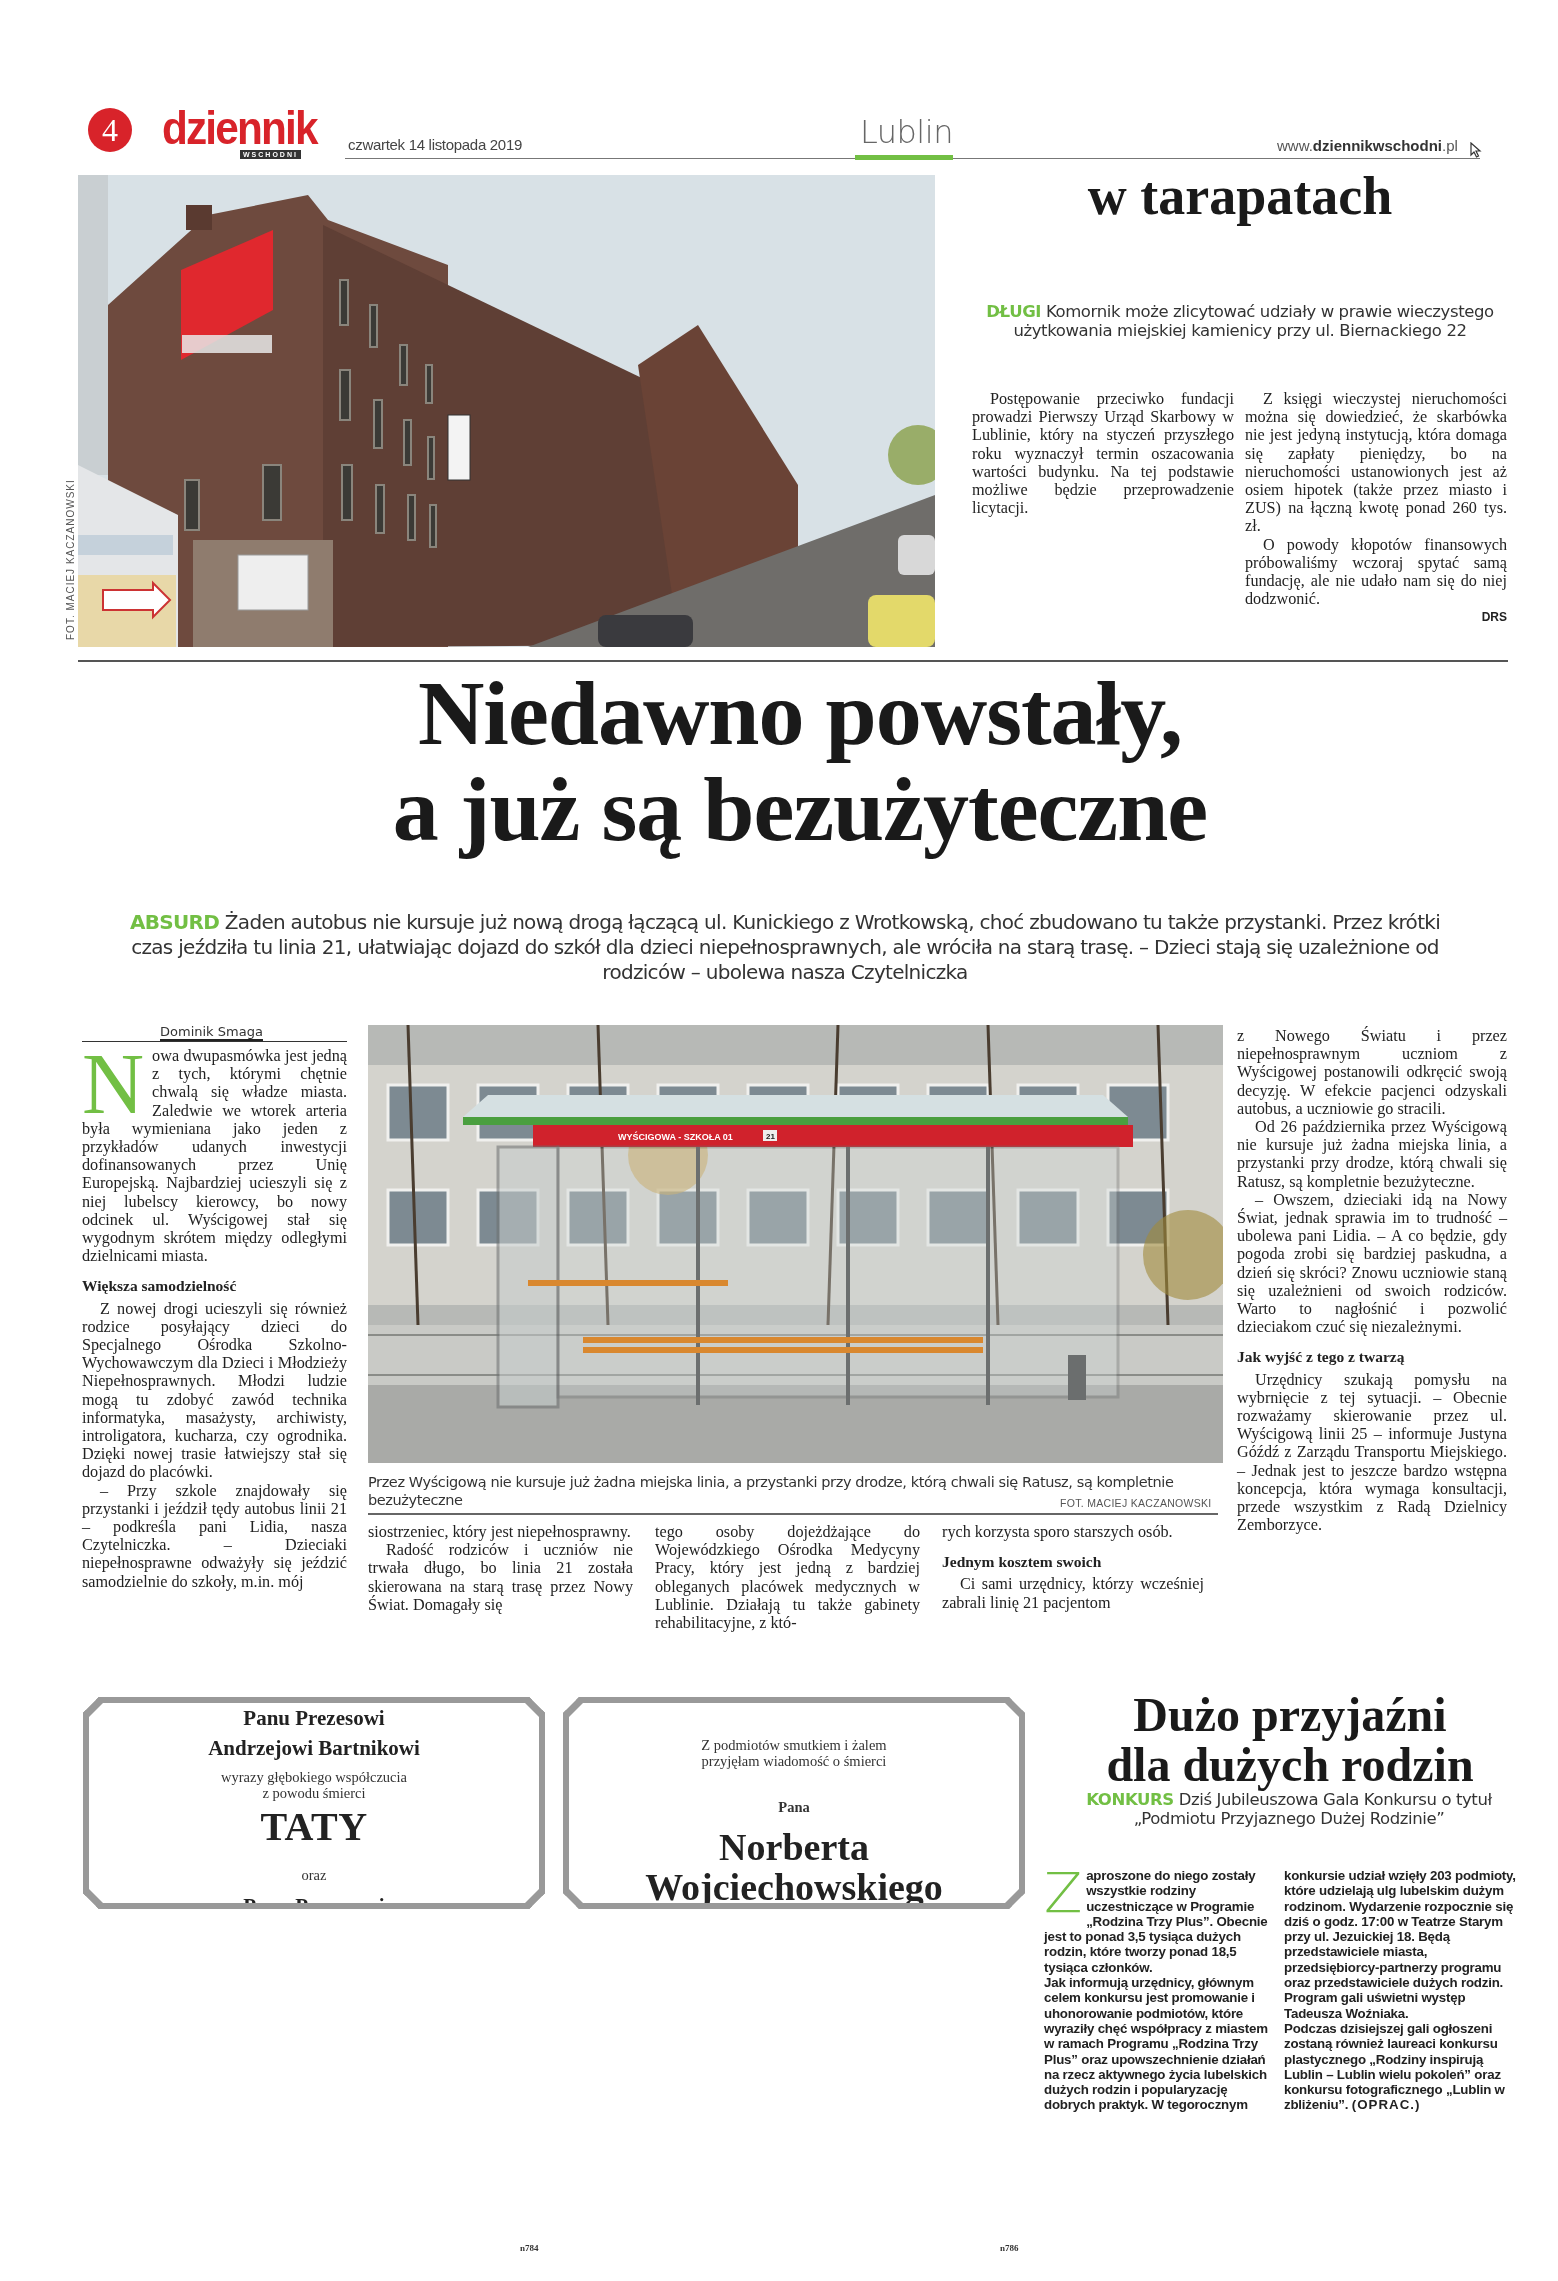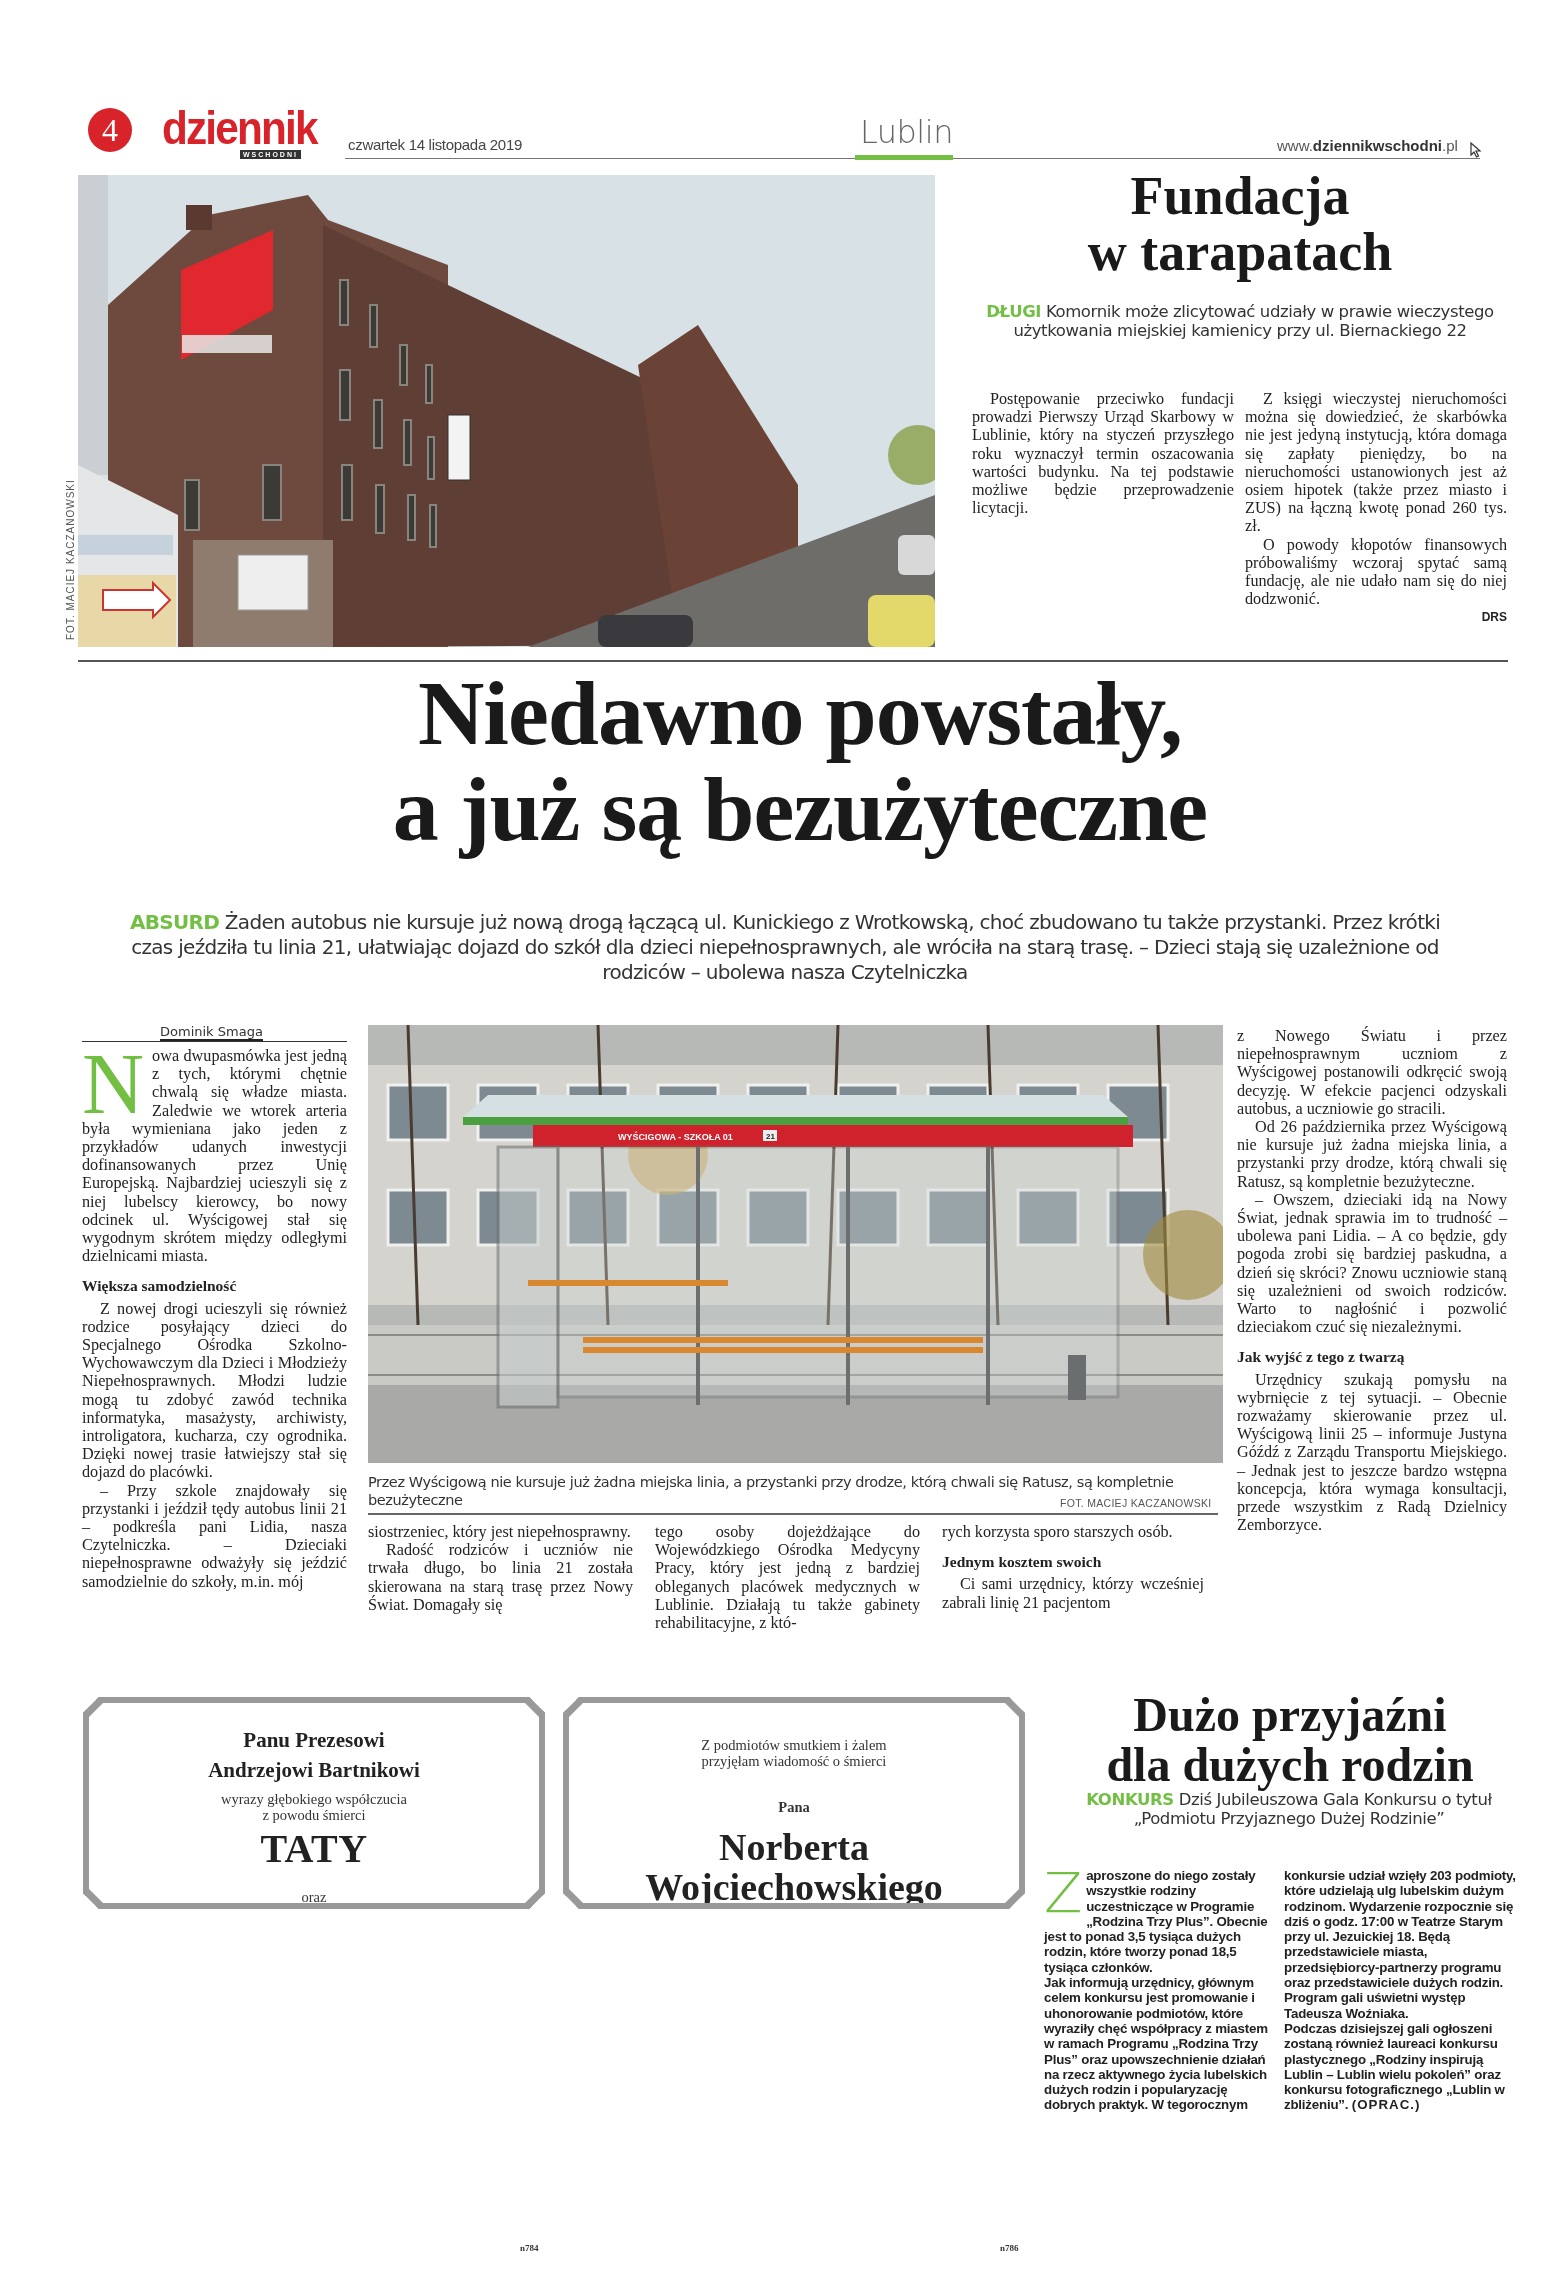--- a/index.html
+++ b/index.html
@@ -125,21 +125,20 @@
     <rect x="520" y="440" width="95" height="32" rx="8" fill="#3a3a3e"></rect>
     <rect x="790" y="420" width="67" height="52" rx="8" fill="#e3d96a"></rect>
     <rect x="820" y="360" width="37" height="40" rx="6" fill="#d8d8d8"></rect>
 
     <circle cx="840" cy="280" r="30" fill="#8aa04a" opacity="0.8"></circle>
   </svg>
 </div>
 <div class="abs credit-v">FOT. MACIEJ KACZANOWSKI</div>
 
 <div class="abs h-fund">
-  <div>Fundacja</div>
   <div>w tarapatach</div>
 </div>
 <div class="abs lead-fund"><span class="kicker">DŁUGI</span> <span>Komornik może zlicytować udziały w prawie wieczystego użytkowania miejskiej kamienicy przy ul. Biernackiego 22</span></div>
 
 <div class="abs col" style="left:972px; top:390px; width:262px;">
   <p>Postępowanie przeciwko fundacji prowadzi Pierwszy Urząd Skarbowy w Lublinie, który na styczeń przyszłego roku wyznaczył termin oszacowania wartości budynku. Na tej podstawie możliwe będzie przeprowadzenie licytacji.</p>
 </div>
 <div class="abs col" style="left:1245px; top:390px; width:262px;">
   <p>Z księgi wieczystej nieruchomości można się dowiedzieć, że skarbówka nie jest jedyną instytucją, która domaga się zapłaty pieniędzy, bo na nieruchomości ustanowionych jest aż osiem hipotek (także przez miasto i ZUS) na łączną kwotę ponad 260 tys. zł.</p>
   <p>O powody kłopotów finansowych próbowaliśmy wczoraj spytać samą fundację, ale nie udało nam się do niej dodzwonić.</p>
@@ -249,21 +248,21 @@
 <div class="abs col" style="left:1237px; top:1027px; width:270px;">
   <p class="noind">z Nowego Światu i przez niepełnosprawnym uczniom z Wyścigowej postanowili odkręcić swoją decyzję. W efekcie pacjenci odzyskali autobus, a uczniowie go stracili.</p>
   <p>Od 26 października przez Wyścigową nie kursuje już żadna miejska linia, a przystanki przy drodze, którą chwali się Ratusz, są kompletnie bezużyteczne.</p>
   <p>– Owszem, dzieciaki idą na Nowy Świat, jednak sprawia im to trudność – ubolewa pani Lidia. – A co będzie, gdy pogoda zrobi się bardziej paskudna, a dzień się skróci? Znowu uczniowie staną się uzależnieni od swoich rodziców. Warto to nagłośnić i pozwolić dzieciakom czuć się niezależnymi.</p>
   <h4>Jak wyjść z tego z twarzą</h4>
   <p>Urzędnicy szukają pomysłu na wybrnięcie z tej sytuacji. – Obecnie rozważamy skierowanie przez ul. Wyścigową linii 25 – informuje Justyna Góźdź z Zarządu Transportu Miejskiego. – Jednak jest to jeszcze bardzo wstępna koncepcja, która wymaga konsultacji, przede wszystkim z Radą Dzielnicy Zemborzyce.</p>
 </div>
 
 <div class="abs obit-frame" style="left:83px; top:1697px; width:462px; height:213px; height:212px;"></div>
 <div class="abs obit-frame" style="left:83px; top:1697px; width:462px; height:212px;">
-  <div class="obit-inner" style="padding-top:22px;">
+  <div class="obit-inner" style="">
     <div class="ob-name">Panu Prezesowi</div>
     <div class="ob-name">Andrzejowi Bartnikowi</div>
     <div class="ob-small" style="margin-top:6px;">wyrazy głębokiego współczucia</div>
     <div class="ob-small">z powodu śmierci</div>
     <div class="ob-big" style="margin-top:2px;">TATY</div>
     <div class="ob-small" style="margin-top:16px;">oraz</div>
     <div class="ob-name" style="margin-top:8px;">Panu Prezesowi</div>
     <div class="ob-name">Wojciechowi Bartnikowi</div>
     <div class="ob-small" style="margin-top:6px;">wyrazy głębokiego współczucia</div>
     <div class="ob-small">z powodu śmierci</div>

